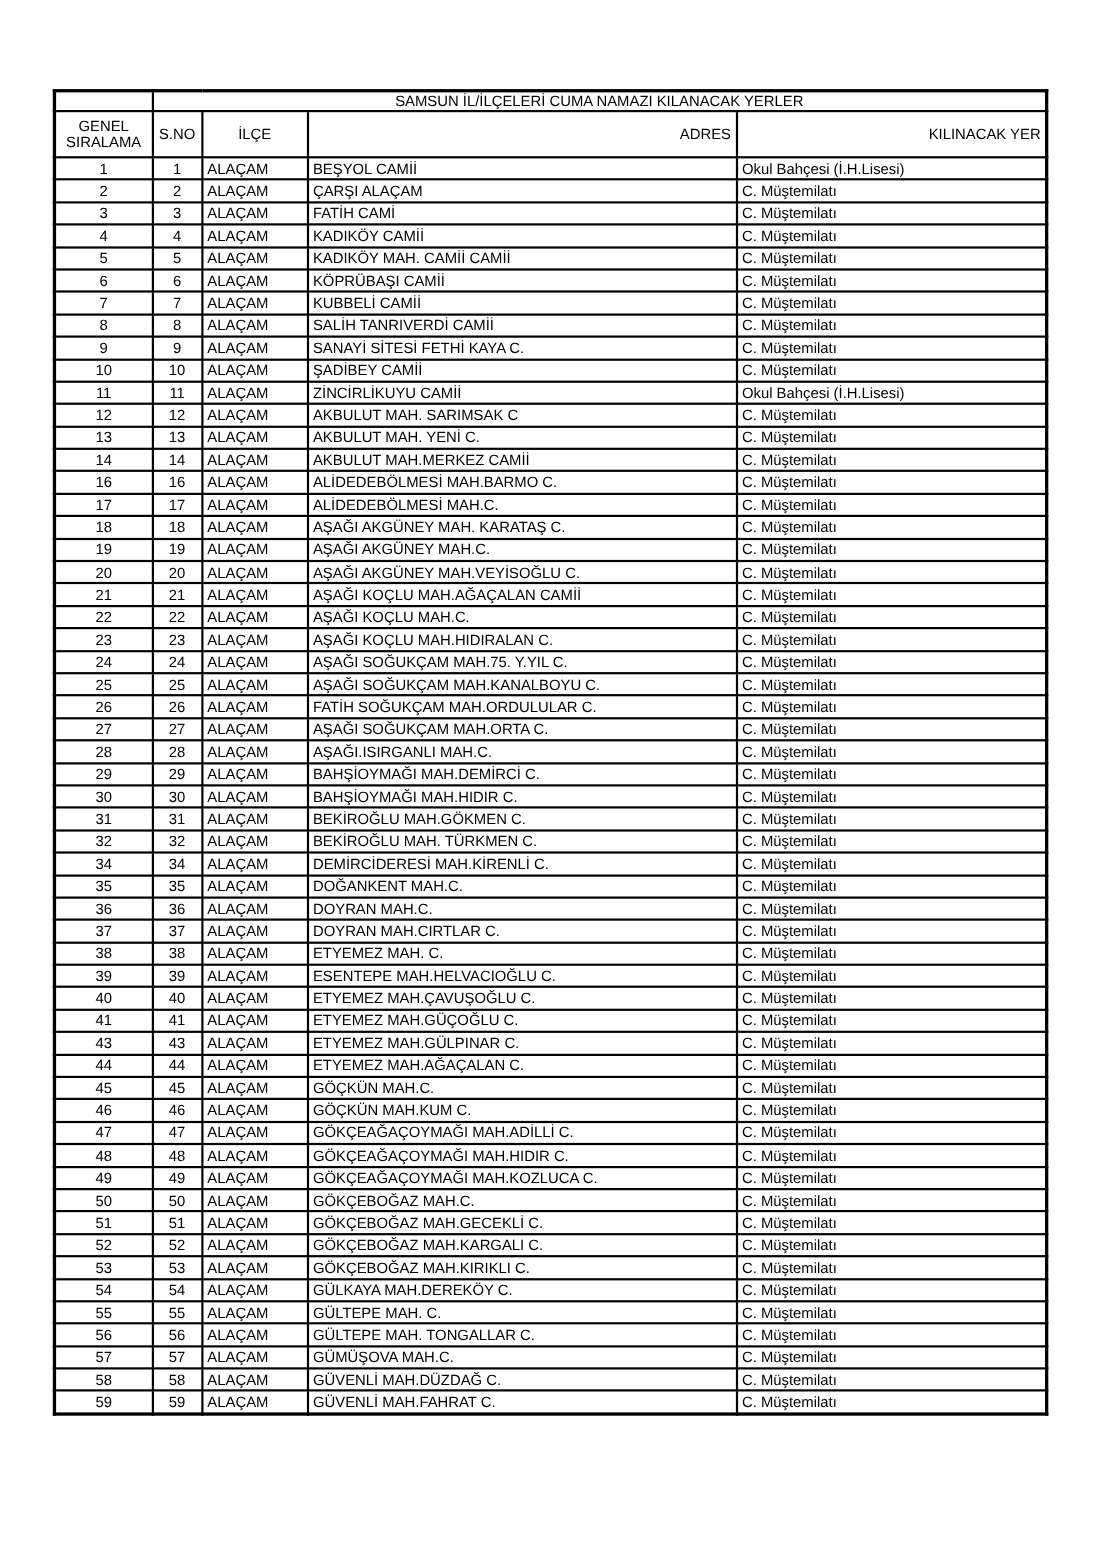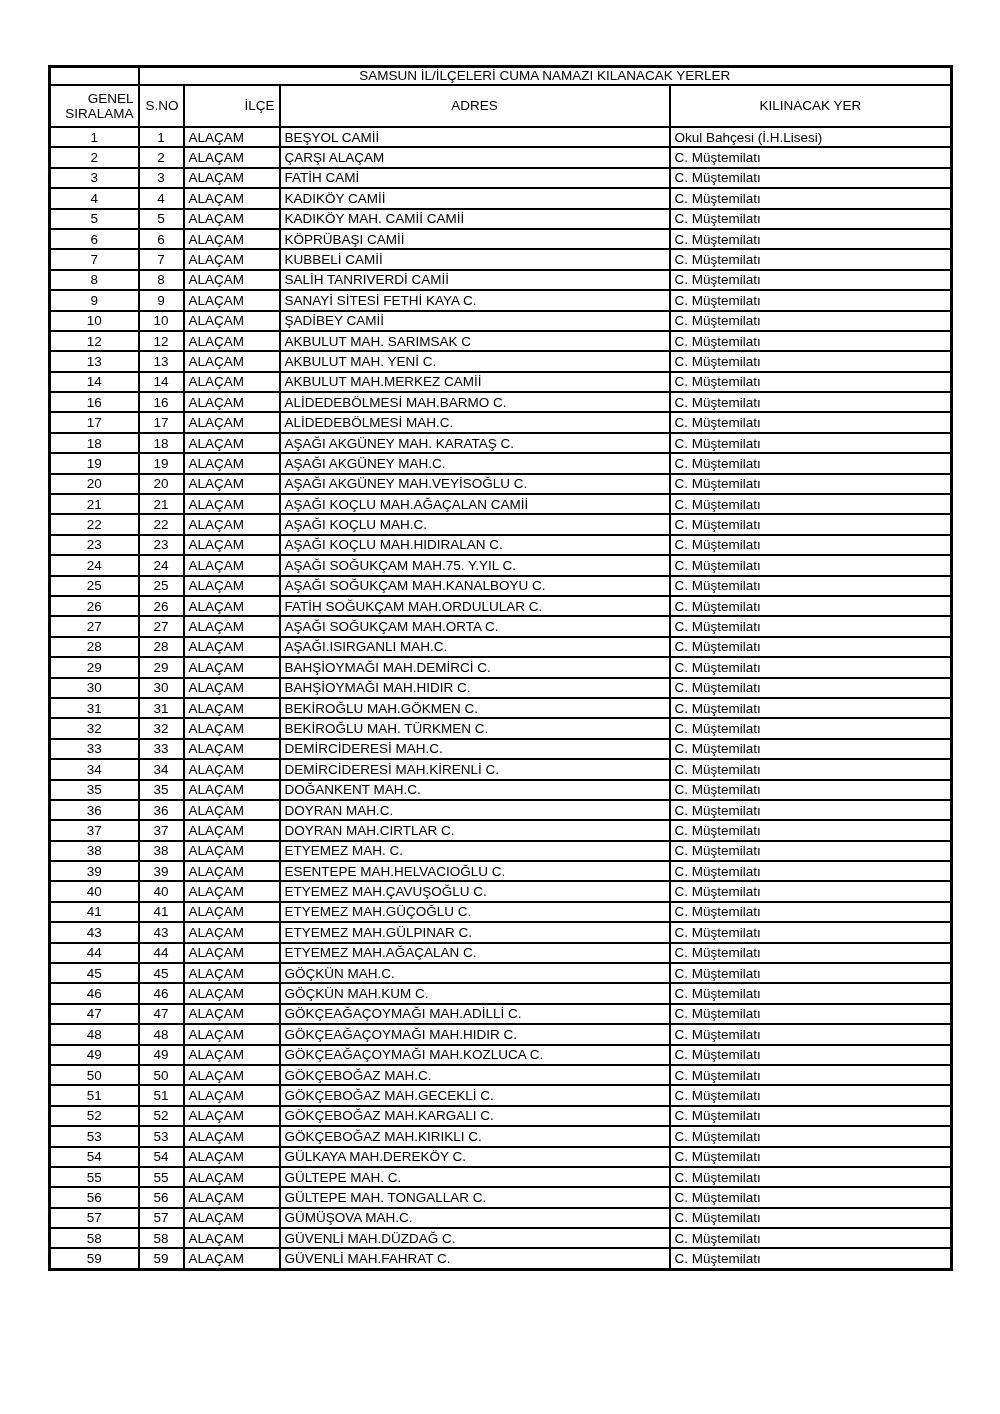--- a/index.html
+++ b/index.html
@@ -10,21 +10,21 @@
   body {
     width: 1000px;
     height: 1414px;
     position: relative;
     font-family: "Liberation Sans", sans-serif;
     color: #000000;
   }
   .sheet {
     position: absolute;
     left: 48px;
-    top: 65px;
+    top: 81px;
   }
   table.prayer-table {
     border-collapse: collapse;
     table-layout: fixed;
     width: 902px;
     border: 3px solid #000000;
   }
   table.prayer-table td,
   table.prayer-table th {
     border: 2px solid #000000;
@@ -41,25 +41,25 @@
     white-space: nowrap;
   }
   td.title-cell {
     text-align: center;
     font-size: 13.5px;
   }
   tr.header-row th {
     height: 40px;
   }
   th.h-center {
+    text-align: center;
+    white-space: normal;
+  }
+  th.h-left {
     text-align: right;
-    white-space: normal;
-  }
-  th.h-left {
-    text-align: center;
     white-space: nowrap;
   }
   tr.data-row td {
     height: 18.4px;
     white-space: nowrap;
   }
   .c-center { text-align: center; }
   .c-left   { text-align: left; }
 </style>
 </head>
@@ -152,20 +152,27 @@
     <td class="c-left">C. Müştemilatı</td>
   </tr>
         <tr class="data-row">
     <td class="c-center">10</td>
     <td class="c-center">10</td>
     <td class="c-left">ALAÇAM</td>
     <td class="c-left">ŞADİBEY CAMİİ</td>
     <td class="c-left">C. Müştemilatı</td>
   </tr>
         <tr class="data-row">
+    <td class="c-center">11</td>
+    <td class="c-center">11</td>
+    <td class="c-left">ALAÇAM</td>
+    <td class="c-left">ZİNCİRLİKUYU CAMİİ</td>
+    <td class="c-left">Okul Bahçesi (İ.H.Lisesi)</td>
+  </tr>
+        <tr class="data-row">
     <td class="c-center">12</td>
     <td class="c-center">12</td>
     <td class="c-left">ALAÇAM</td>
     <td class="c-left">AKBULUT MAH. SARIMSAK  C</td>
     <td class="c-left">C. Müştemilatı</td>
   </tr>
         <tr class="data-row">
     <td class="c-center">13</td>
     <td class="c-center">13</td>
     <td class="c-left">ALAÇAM</td>
@@ -289,27 +296,20 @@
     <td class="c-center">31</td>
     <td class="c-left">ALAÇAM</td>
     <td class="c-left">BEKİROĞLU  MAH.GÖKMEN C.</td>
     <td class="c-left">C. Müştemilatı</td>
   </tr>
         <tr class="data-row">
     <td class="c-center">32</td>
     <td class="c-center">32</td>
     <td class="c-left">ALAÇAM</td>
     <td class="c-left">BEKİROĞLU MAH. TÜRKMEN C.</td>
-    <td class="c-left">C. Müştemilatı</td>
-  </tr>
-        <tr class="data-row">
-    <td class="c-center">33</td>
-    <td class="c-center">33</td>
-    <td class="c-left">ALAÇAM</td>
-    <td class="c-left">DEMİRCİDERESİ MAH.C.</td>
     <td class="c-left">C. Müştemilatı</td>
   </tr>
         <tr class="data-row">
     <td class="c-center">34</td>
     <td class="c-center">34</td>
     <td class="c-left">ALAÇAM</td>
     <td class="c-left">DEMİRCİDERESİ MAH.KİRENLİ  C.</td>
     <td class="c-left">C. Müştemilatı</td>
   </tr>
         <tr class="data-row">

